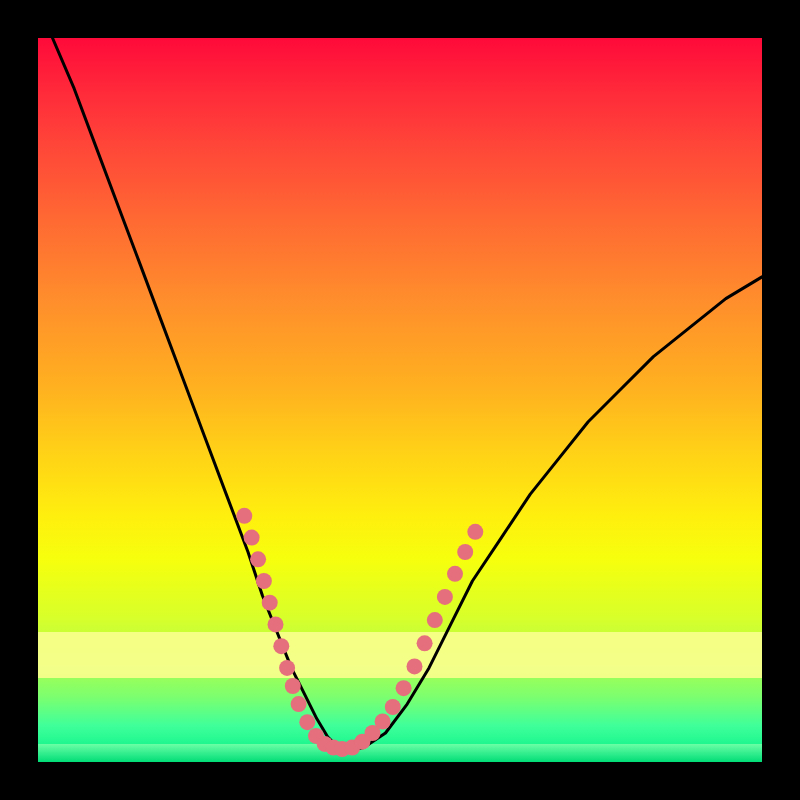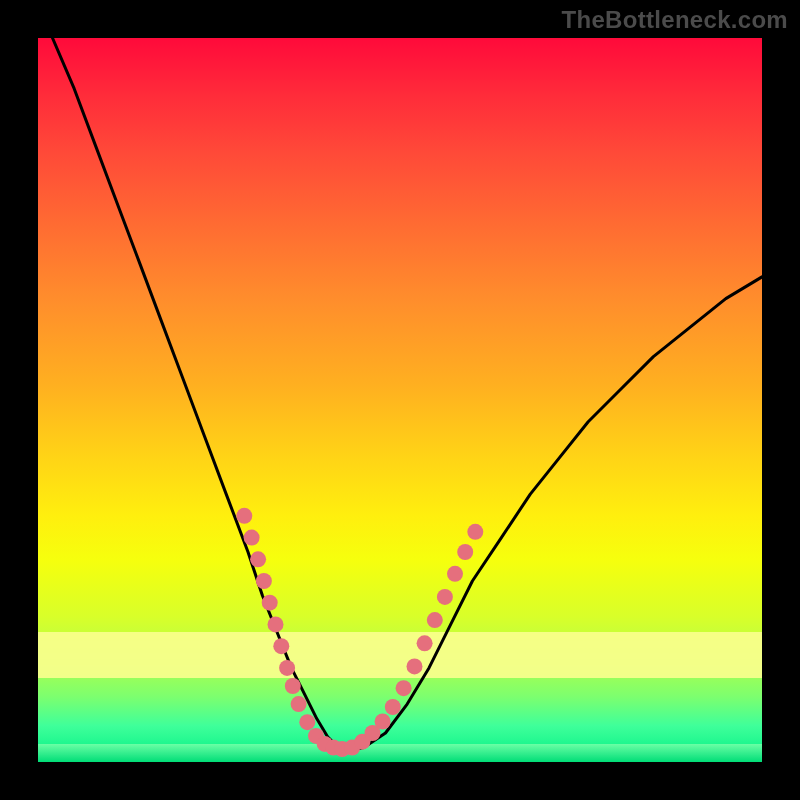--- a/index.html
+++ b/index.html
@@ -72,21 +72,20 @@
   }
   svg {
     position: absolute;
     inset: 0;
   }
 </style>
 </head>
 <body>
 
 <div class="frame">
-  <div class="watermark">TheBottleneck.com</div>
 
   <div class="plot-wrap">
     <div class="grad"></div>
     <div class="band-light-yellow"></div>
     <div class="band-green-line"></div>
 
     <svg viewBox="0 0 724 724" preserveAspectRatio="none">
       <g id="curve-group">
           <path d="M14.5 0.0 L36.2 50.7 L57.9 108.6 L79.6 166.5 L101.4 224.4 L123.1 282.4 L144.8 340.3 L166.5 398.2 L188.2 456.1 L210.0 514.0 L224.4 557.5 L238.9 593.7 L253.4 629.9 L267.9 658.8 L278.7 680.6 L289.6 698.7 L300.5 709.5 L311.3 712.4 L325.8 709.5 L347.5 695.0 L369.2 666.1 L391.0 629.9 L412.7 586.4 L434.4 543.0 L463.4 499.6 L492.3 456.1 L521.3 419.9 L550.2 383.7 L579.2 354.8 L615.4 318.6 L651.6 289.6 L687.8 260.6 L724.0 238.9" fill="none" stroke="#000000" stroke-width="3" stroke-linecap="round" stroke-linejoin="round"></path>
         </g>

